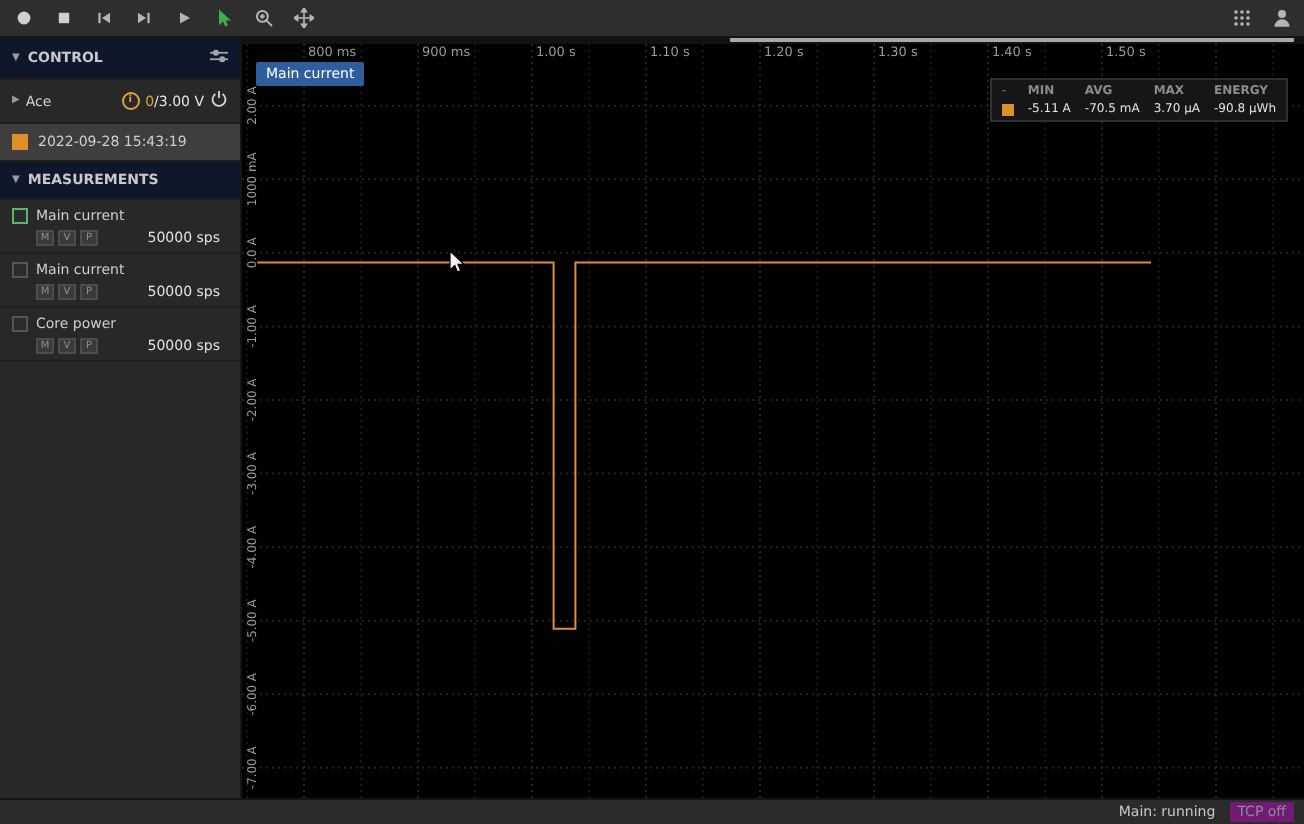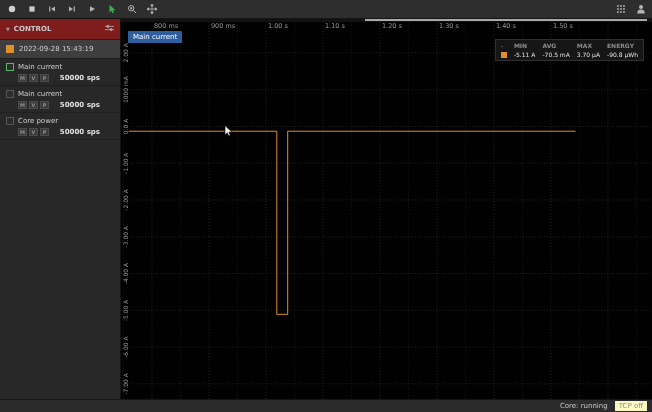--- a/index.html
+++ b/index.html
@@ -10,37 +10,37 @@
            padding:0 6px;gap:9px;flex:0 0 auto;}
   .tb-icon{width:11px;height:11px;display:flex;align-items:center;justify-content:center;}
   .tb-icon svg{width:10px;height:10px;}
   .tb-right{margin-left:auto;display:flex;gap:9px;}
   
   .body{flex:1;display:flex;min-height:0;}
   
   .sidebar{width:120px;background:#282828;border-right:1px solid #141414;color:#cfcfcf;font-size:7px;
            display:flex;flex-direction:column;overflow:hidden;flex:0 0 auto;}
   .sec-header{display:flex;align-items:center;gap:4px;padding:5px 6px;font-size:7px;font-weight:bold;
-              color:#c9c9c9;border-bottom:1px solid #1d1d1d;background:#7f1d1d;}
+              color:#c9c9c9;border-bottom:1px solid #1d1d1d;background:#0f172a;}
   .tri{font-size:5px;color:#9a9a9a;line-height:1;}
   .sec-header .hdr-ico{margin-left:auto;}
   .hdr-ico svg{width:9px;height:8px;}
   .device-row{display:flex;align-items:center;gap:3px;padding:5px 6px;border-bottom:1px solid #1d1d1d;}
   .device-right{margin-left:auto;display:flex;align-items:center;gap:3px;}
   .info-ico{width:7px;height:7px;border:1px solid #e0a33a;border-radius:50%;color:#e0a33a;font-size:5px;
             display:flex;align-items:center;justify-content:center;font-weight:bold;line-height:1;}
   .v-live{color:#e0a33a;}
   .v-set{color:#e6e6e6;}
   .pwr svg{width:9px;height:9px;}
   .rec-row{display:flex;align-items:flex-start;gap:5px;padding:5px 6px;background:#3e3e3e;border-bottom:1px solid #1d1d1d;}
   .rec-sq{width:8px;height:8px;flex:0 0 auto;}
   .meas{padding:4px 6px 3px 6px;border-bottom:1px solid #1f1f1f;}
   .meas-top{display:flex;align-items:center;gap:4px;}
   .meas-ico{width:8px;height:8px;background:#2c2c2c;border:1px solid #555;box-sizing:border-box;flex:0 0 auto;}
-  .meas-sub{display:flex;align-items:center;gap:2px;margin:3px 14px 0 12px;font-weight:bold;}
+  .meas-sub{display:flex;align-items:center;gap:2px;margin:3px 4px 0 12px;}
   .mini-btn{width:9px;height:8px;background:#3a3a3a;border:1px solid #4c4c4c;color:#909090;font-size:5px;
             display:flex;align-items:center;justify-content:center;box-sizing:border-box;}
   .rate{margin-left:auto;color:#e2e2e2;}
   .sidebar-fill{flex:1;background:#282828;}
   
   .chart{flex:1;position:relative;background:#010101;min-width:0;}
   .scroll-track{position:absolute;top:0;left:0;right:0;height:3px;background:#121212;}
   .scroll-thumb{position:absolute;top:0;height:2px;left:46%;width:53%;background:#a8a8a8;}
   #plot{position:absolute;top:0;left:0;width:100%;height:100%;font-family:"DejaVu Sans","Liberation Sans",sans-serif;}
   .chart-tab{position:absolute;left:7px;top:12px;background:#2f5e9e;color:#fff;font-size:7px;
@@ -49,21 +49,21 @@
           padding:2px 5px;display:grid;grid-template-columns:auto auto auto auto auto;
           column-gap:7px;row-gap:2px;align-items:center;font-size:6px;}
   .legend .lh{color:#8c8c8c;font-weight:bold;text-align:left;}
   .legend .lv{color:#e3e3e3;}
   .legend .lm{width:6px;height:6px;}
   .legend .lmh{color:#8c8c8c;}
   .mouse-cursor{position:absolute;left:103px;top:106px;width:9px;height:12px;}
   
   .statusbar{height:12px;background:#2b2b2b;border-top:1px solid #141414;display:flex;align-items:center;
              justify-content:flex-end;gap:7px;padding:0 5px;font-size:7px;color:#c8c8c8;flex:0 0 auto;}
-  .tcp-chip{background:#fef9c3;color:#8e8e8e;padding:0 4px;line-height:10px;}
+  .tcp-chip{background:#701a75;color:#8e8e8e;padding:0 4px;line-height:10px;}
 </style>
 </head>
 <body>
 
 <div class="app">
 
   <div class="toolbar">
     <span class="tb-icon">
       <svg viewBox="0 0 10 10">
           <circle cx="5" cy="5" r="3.2" fill="#cfcfcf"></circle>
@@ -146,27 +146,44 @@
         <span>CONTROL</span>
         <span class="hdr-ico">
           <svg viewBox="0 0 10 8" stroke="#a5a5a5" stroke-width="1" fill="#a5a5a5">
             <line x1="0" y1="2.2" x2="10" y2="2.2"></line>
               <circle cx="3.3" cy="2.2" r="1.2"></circle>
             <line x1="0" y1="5.8" x2="10" y2="5.8"></line>
               <circle cx="6.8" cy="5.8" r="1.2"></circle>
             </svg></span>
       </div>
 
+      <div class="device-row">
+        <span class="tri">▶</span>
+        <span>Ace</span>
+        <span class="device-right">
+          <span class="info-ico">i</span>
+          <span><span class="v-live">0</span><span class="v-set">/3.00 V</span></span>
+          <span class="pwr">
+            <svg viewBox="0 0 10 10" stroke="#d8d8d8" fill="none" stroke-width="1">
+              <path d="M3 2.2 A3.6 3.6 0 1 0 7 2.2"></path>
+                <line x1="5" y1="0.6" x2="5" y2="4.4"></line>
+              </svg></span>
+        </span>
+      </div>
 
 
       <div class="rec-row">
         <span class="rec-sq" style="background: rgb(224, 143, 45);"></span>
         <span>2022-09-28 15:43:19</span>
       </div>
 
+      <div class="sec-header">
+        <span class="tri">▼</span>
+        <span>MEASUREMENTS</span>
+      </div>
 
       <div class="meas">
         <div class="meas-top">
           <span class="meas-ico" style="border-color: rgb(88, 183, 104);"></span>
           <span>Main current</span>
         </div>
         <div class="meas-sub">
           <span class="mini-btn">M</span>
           <span class="mini-btn">V</span>
           <span class="mini-btn">P</span>
@@ -274,16 +291,16 @@
         <span class="lv">-90.8 µWh</span>
       </div>
 
       <svg class="mouse-cursor" viewBox="0 0 9 12">
         <path d="M1 0.5 L1 10 L3.4 7.8 L4.7 11 L6.3 10.3 L5 7.2 L8 7.2 Z" fill="#f2f2f2" stroke="#000" stroke-width="0.6"></path>
       </svg>
     </div>
   </div>
 
   <div class="statusbar">
-    <span>Core: running</span>
+    <span>Main: running</span>
     <span class="tcp-chip">TCP off</span>
   </div>
 </div>
 
 </body></html>

